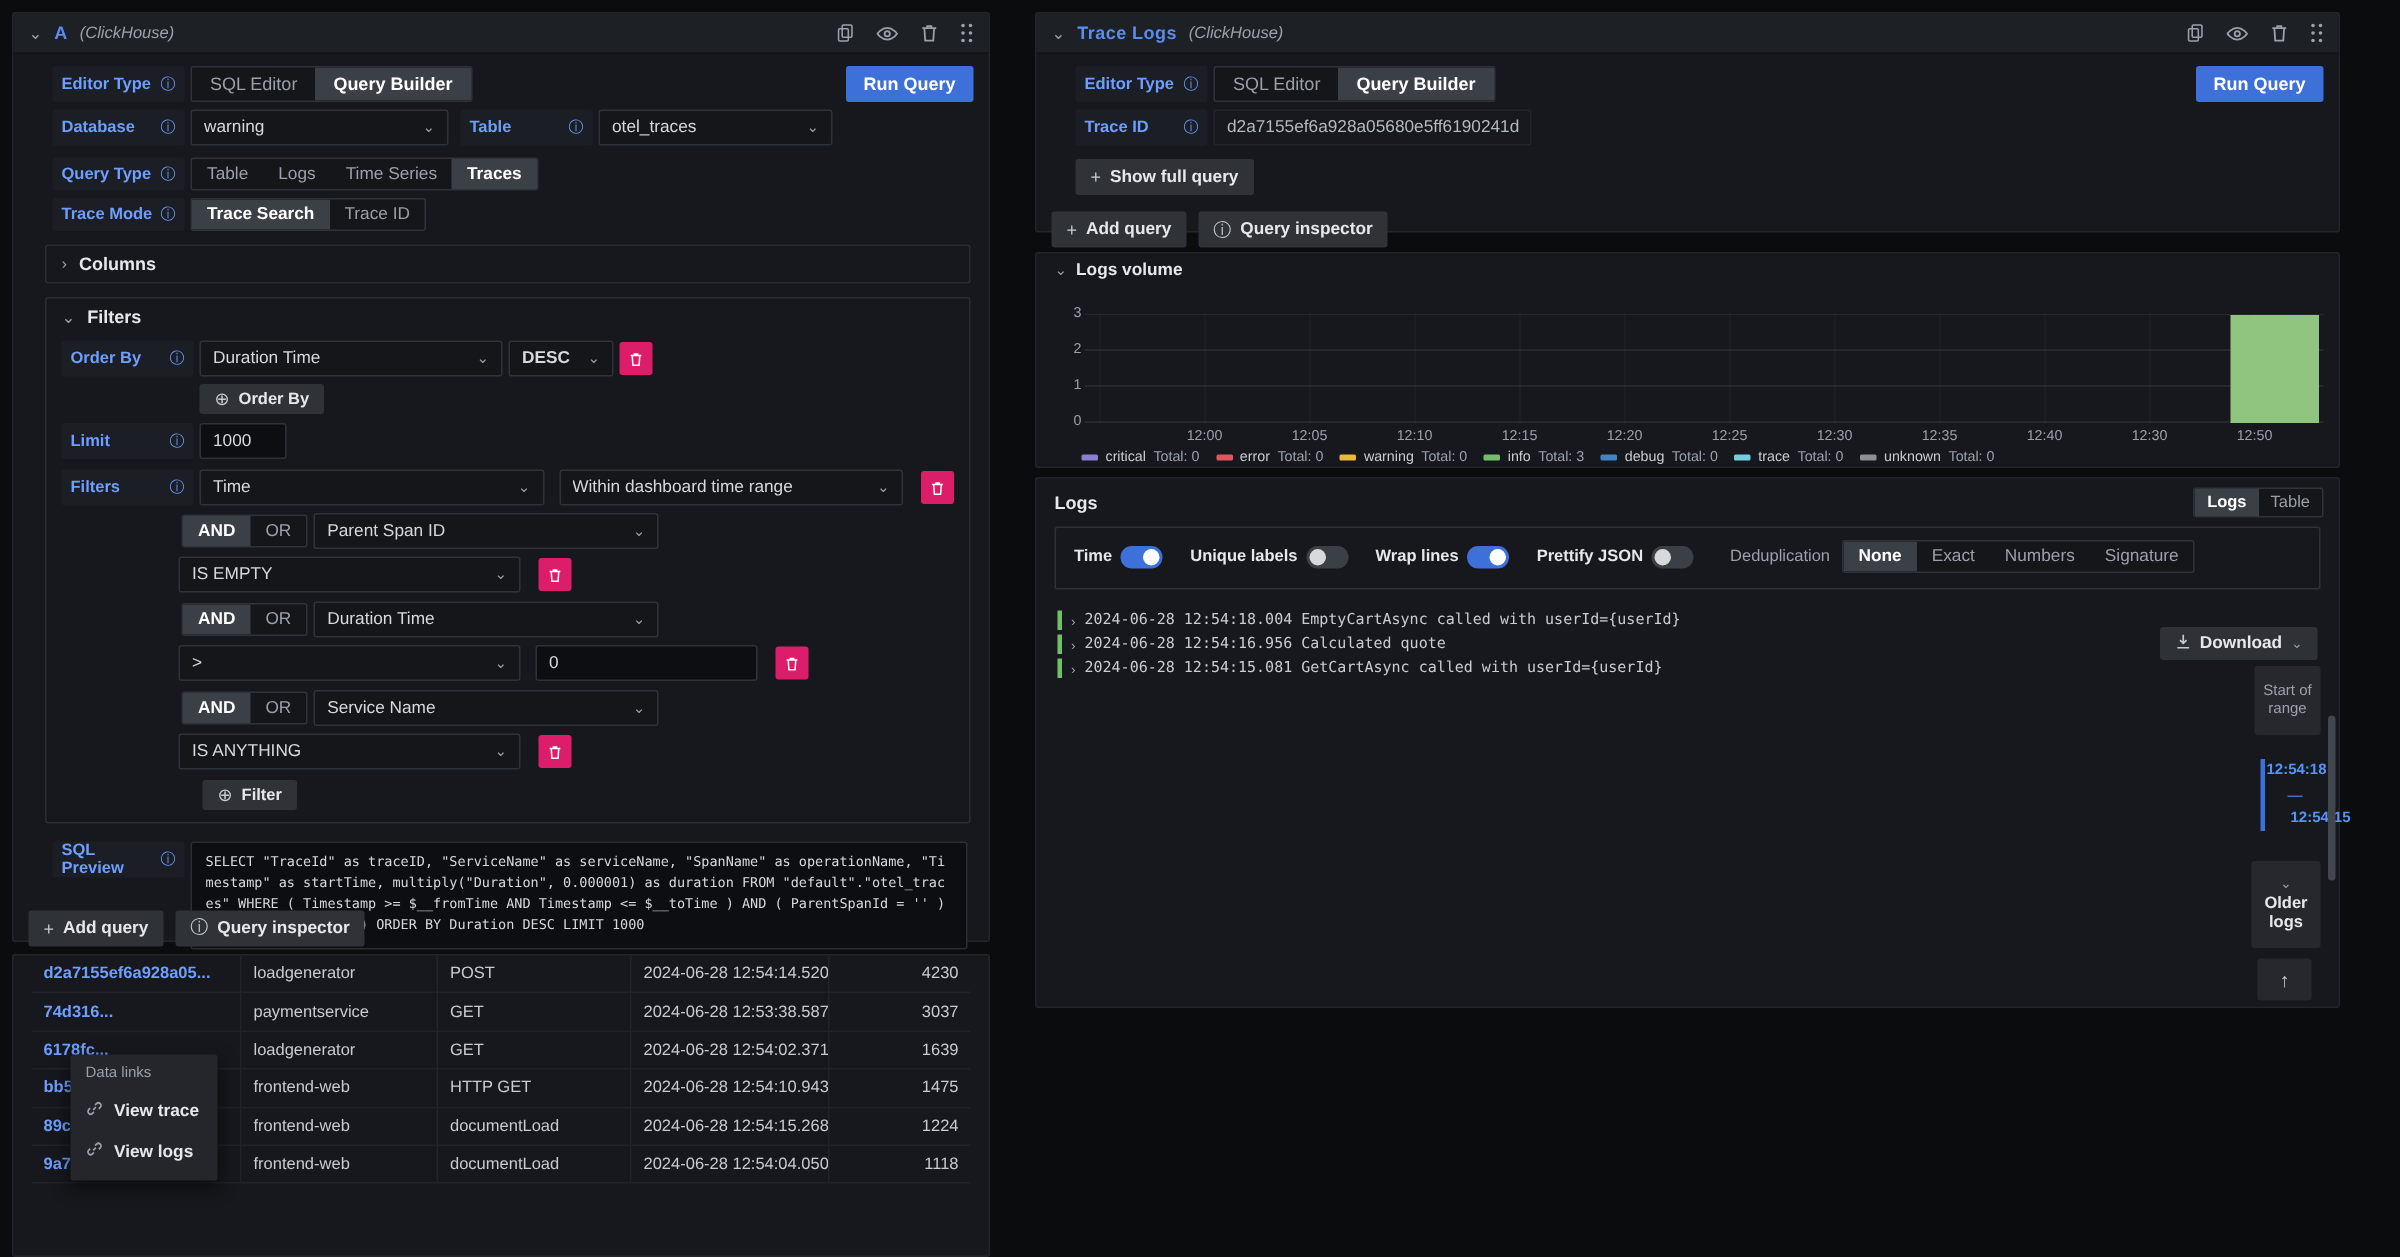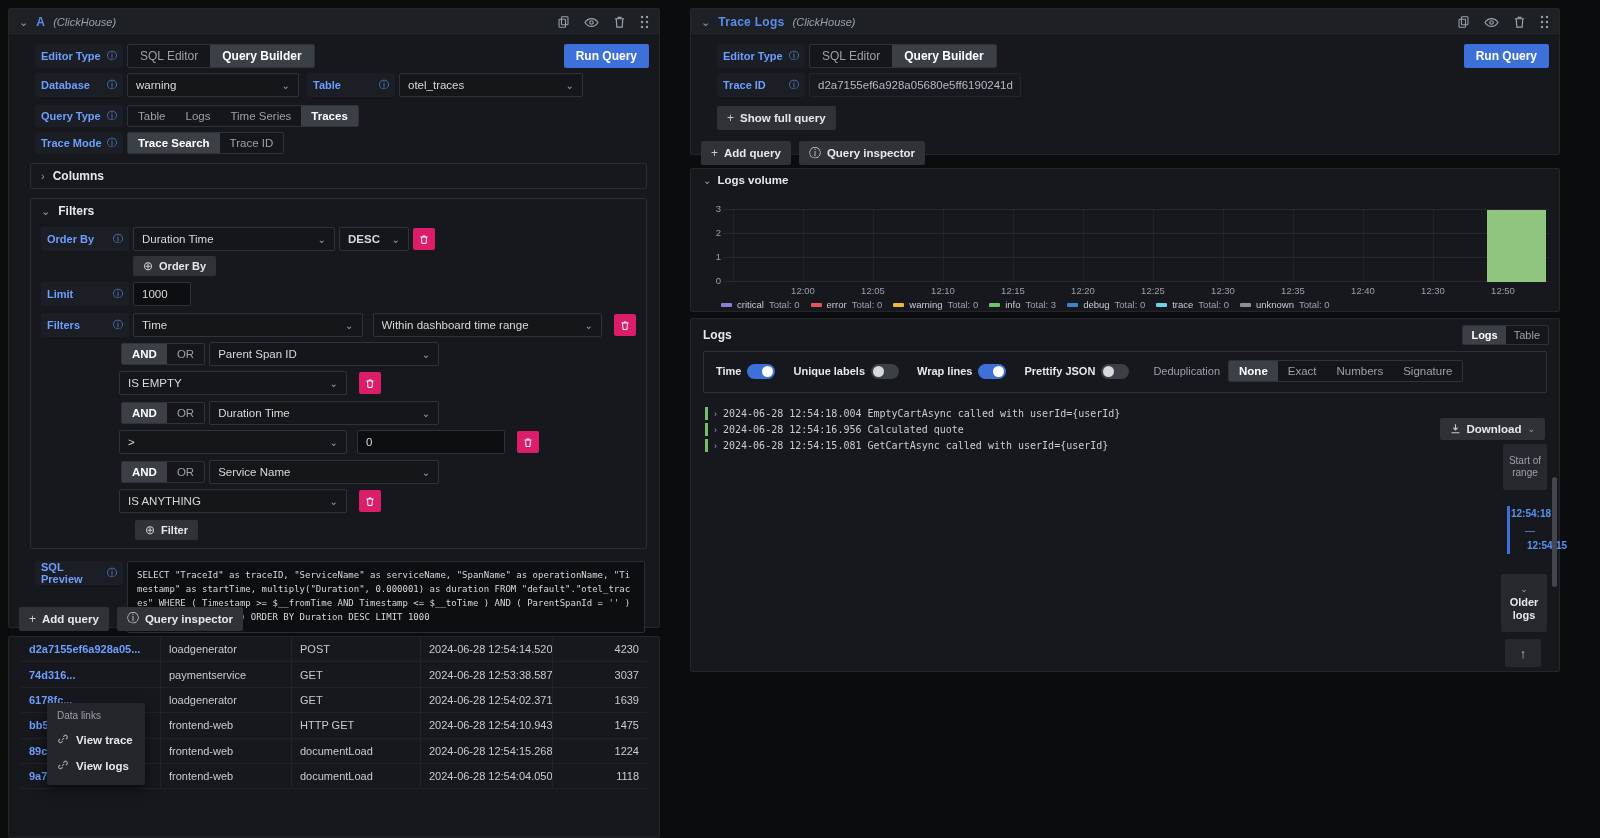--- a/index.html
+++ b/index.html
@@ -146,21 +146,21 @@
           <span class="info">ⓘ</span>
         </div>
         <div class="select" style="width:172px;">
           <span class="val">warning</span>
             <span class="caret">⌄</span>
         </div>
         <div class="chip" style="margin-left:4px;">
           <span class="lbl">Table</span>
           <span class="info">ⓘ</span>
         </div>
-        <div class="select" style="width:184px;">
+        <div class="select" style="width:156px;">
           <span class="val">otel_traces</span>
             <span class="caret">⌄</span>
         </div>
       </div>
 
       <div class="row" style="margin-bottom:5px;">
         <div class="chip" style="height:22px;">
           <span class="lbl">Query Type</span>
           <span class="info">ⓘ</span>
         </div>

